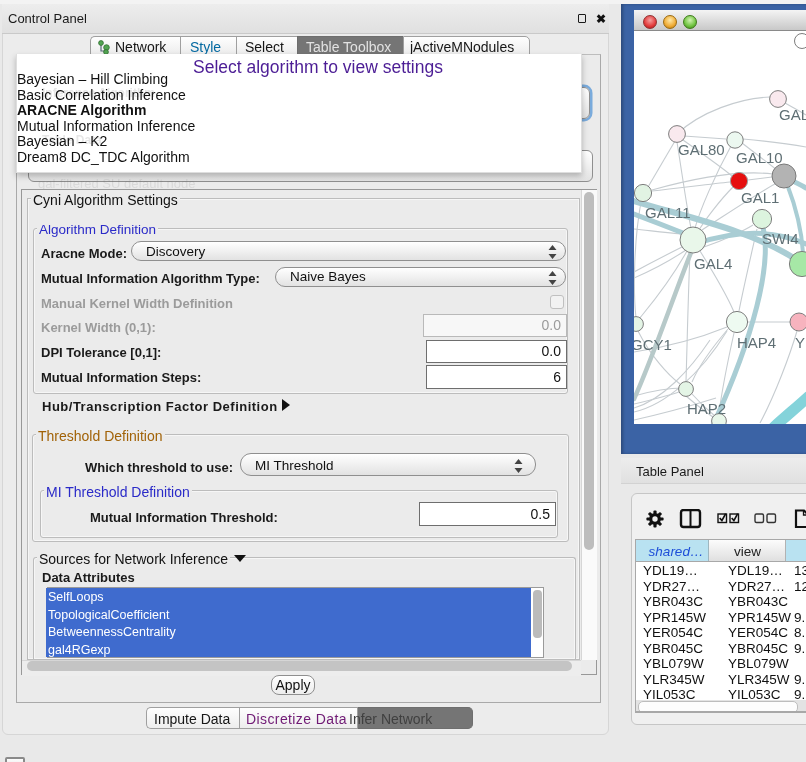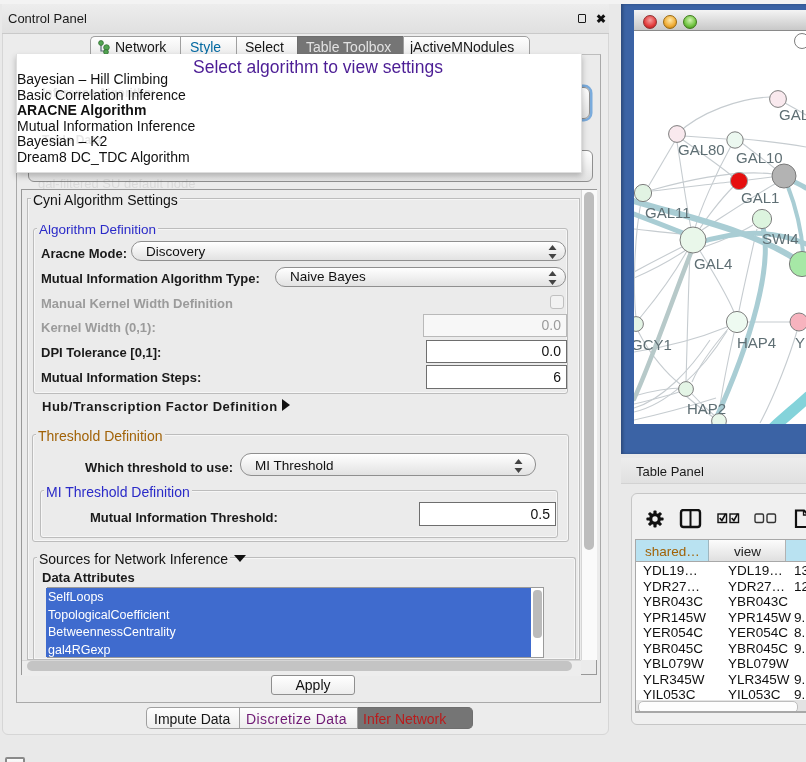--- a/index.html
+++ b/index.html
@@ -140,32 +140,32 @@
   </svg>
 
 <div class="lbl" style="left:42px;top:570px;font-size:13px;">Data Attributes</div>
 
 <div class="abs" style="left:47px;top:587px;width:497px;height:71px;background:#fff;border:1px solid #9a9a9a;box-sizing:border-box;"></div>
 <div class="abs" style="left:46px;top:588px;width:485px;height:69px;background:#3f6bce;"></div>
 <div class="abs" style="left:48px;top:589px;font-size:12.5px;color:#fff;line-height:17.5px;">
 SelfLoops<br>TopologicalCoefficient<br>BetweennessCentrality<br>gal4RGexp</div>
 <div class="abs" style="left:533px;top:590px;width:9px;height:48px;background:#bbb;border-radius:4px;"></div>
 
-<div class="abs" style="left:271px;top:675px;width:84px;height:20px;background:linear-gradient(#ffffff,#ededed);
-  border:1px solid #8f8f8f;border-radius:3px;box-sizing:border-box;text-align:center;
+<div class="abs" style="left:271px;top:675px;width:44px;height:20px;background:linear-gradient(#ffffff,#ededed);
+  border:1px solid #8f8f8f;border-radius:8px;box-sizing:border-box;text-align:center;
   font-size:14px;color:#111;line-height:18px;">Apply</div>
 
 <div class="abs" style="left:146px;top:707px;height:22px;display:flex;">
   <div style="border:1px solid #9f9f9f;border-right:none;border-radius:5px 0 0 5px;background:linear-gradient(#fefefe,#ededed);width:92px;"></div>
   <div style="border:1px solid #9f9f9f;background:linear-gradient(#fefefe,#ededed);width:117px;"></div>
   <div style="border:1px solid #6e6e6e;border-left:none;border-radius:0 5px 5px 0;background:#757575;width:114px;"></div>
 </div>
 <div class="abs" style="left:154px;top:711px;font-size:14px;color:#161616;">Impute Data</div>
 <div class="abs" style="left:246px;top:711px;font-size:14px;letter-spacing:0.4px;color:#701a75;">Discretize Data</div>
-<div class="abs" style="left:363px;top:711px;font-size:14px;color:#b91c1c;">Infer Network</div>
+<div class="abs" style="left:349px;top:711px;font-size:14px;color:#404040;">Infer Network</div>
 
 <div class="abs" style="left:5px;top:757px;width:20px;height:14px;border:2px solid #8a8a8a;border-radius:2px;background:linear-gradient(#fdfdfd,#e0e0e0);box-sizing:border-box;"></div>
 
 <div class="abs" style="left:621px;top:4px;width:185px;height:450px;background:#3b63a5;
   box-shadow:inset 2px 0 3px rgba(0,0,0,0.25);"></div>
 
 <div class="abs" style="left:634px;top:10px;width:172px;height:21px;
   background:linear-gradient(#f4f4f4,#c8c8c8);border-bottom:1px solid #8a8a8a;box-sizing:border-box;"></div>
 <div class="abs" style="left:643px;top:15px;width:12px;height:12px;border-radius:50%;
   background:radial-gradient(circle at 50% 35%, #f5a0a0, #e23b3b 60%, #a01212);border:0.5px solid #903030;"></div>
@@ -300,21 +300,21 @@
 
   <path d="M151,1.5 h8 l4,4 v12.5 h-12 z" fill="none" stroke="#111" stroke-width="2.2"></path>
     <path d="M158.5,1.5 v4.5 h4.5" fill="none" stroke="#111" stroke-width="1.3"></path>
 </svg>
 
 <div class="abs" style="left:635px;top:539px;width:171px;height:173px;background:#fff;border:1px solid #a8a8a8;border-right:none;box-sizing:border-box;overflow:hidden;"></div>
 <div class="abs" style="left:636px;top:540px;width:73px;height:22px;background:#b9e2f1;border-right:1px solid #9fb6bf;box-sizing:border-box;"></div>
 <div class="abs" style="left:709px;top:540px;width:77px;height:22px;background:linear-gradient(#fcfcfc,#dedede);border-right:1px solid #b2b2b2;box-sizing:border-box;"></div>
 <div class="abs" style="left:786px;top:540px;width:20px;height:22px;background:#b9e2f1;"></div>
 <div class="abs" style="left:636px;top:561px;width:170px;height:1px;background:#a8a8a8;"></div>
-<div class="abs" style="left:645px;top:544px;width:62px;font-size:13.5px;color:#a16207;text-align:left;">shared…</div>
+<div class="abs" style="left:645px;top:544px;width:62px;font-size:13.5px;color:#1d4ed8;text-align:center;font-style:italic;">shared…</div>
 <div class="abs" style="left:709px;top:544px;width:77px;font-size:13.5px;color:#222;text-align:center;">view</div>
 
 <div class="abs" style="left:643px;top:563px;font-size:13.5px;color:#111;line-height:15.5px;">
 YDL19…<br>YDR27…<br>YBR043C<br>YPR145W<br>YER054C<br>YBR045C<br>YBL079W<br>YLR345W<br>YIL053C</div>
 <div class="abs" style="left:728px;top:563px;font-size:13.5px;color:#111;line-height:15.5px;">
 YDL19…<br>YDR27…<br>YBR043C<br>YPR145W<br>YER054C<br>YBR045C<br>YBL079W<br>YLR345W<br>YIL053C</div>
 <div class="abs" style="left:794px;top:563px;font-size:13.5px;color:#111;line-height:15.5px;">
 13<br>12<br><br>9.<br>8.<br>9.<br><br>9.<br>9.</div>
 
 <div class="abs" style="left:636px;top:700px;width:170px;height:12px;background:#e3e3e3;"></div>

